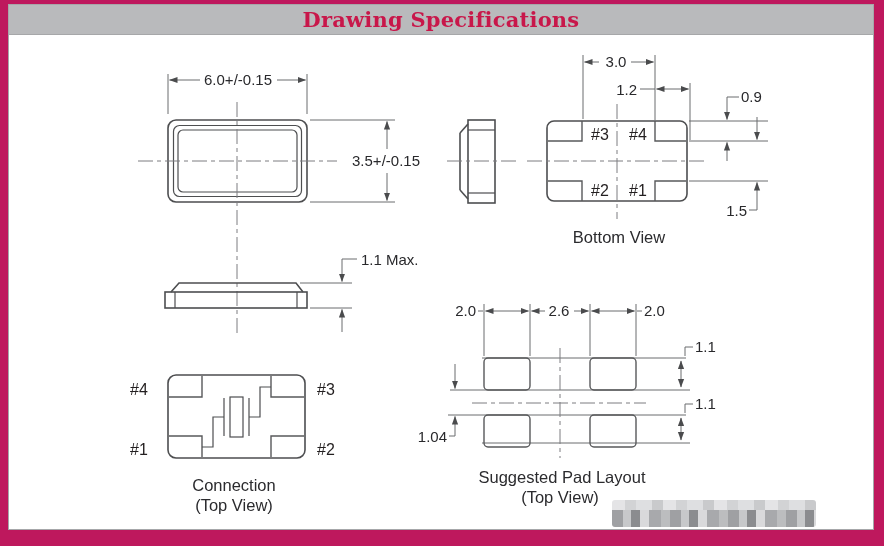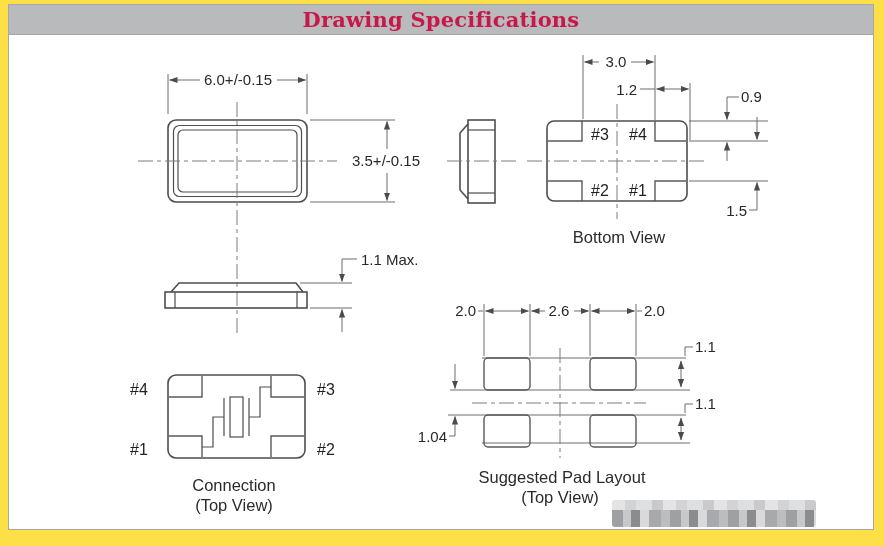--- a/index.html
+++ b/index.html
@@ -1,16 +1,16 @@
 <!DOCTYPE html>
 <html><head>
 <meta charset="utf-8">
 <style>
   html,body{margin:0;padding:0;background:#ffffff;}
-  .page{position:relative;width:884px;height:546px;background:#fde047;overflow:hidden;
+  .page{position:relative;width:884px;height:546px;background:#be185d;overflow:hidden;
         font-family:"Liberation Sans",sans-serif;}
   .frame{position:absolute;left:8px;top:4px;width:866px;height:526px;
          border:1.5px solid #a6a7a9;background:#ffffff;box-sizing:border-box;}
   .titlebar{position:absolute;left:8px;top:4px;width:866px;height:31px;
             background:#b9babc;display:flex;align-items:center;justify-content:center;
             box-sizing:border-box;border:1.5px solid #a6a7a9;}
   .titlebar h1{margin:0;font-family:"DejaVu Serif","Liberation Serif",serif;
                font-weight:bold;font-size:21px;letter-spacing:.2px;color:#c8174a;}
   svg{position:absolute;left:0;top:0;}
   .body-line{stroke:#4d4e50;stroke-width:1.6;fill:none;}

